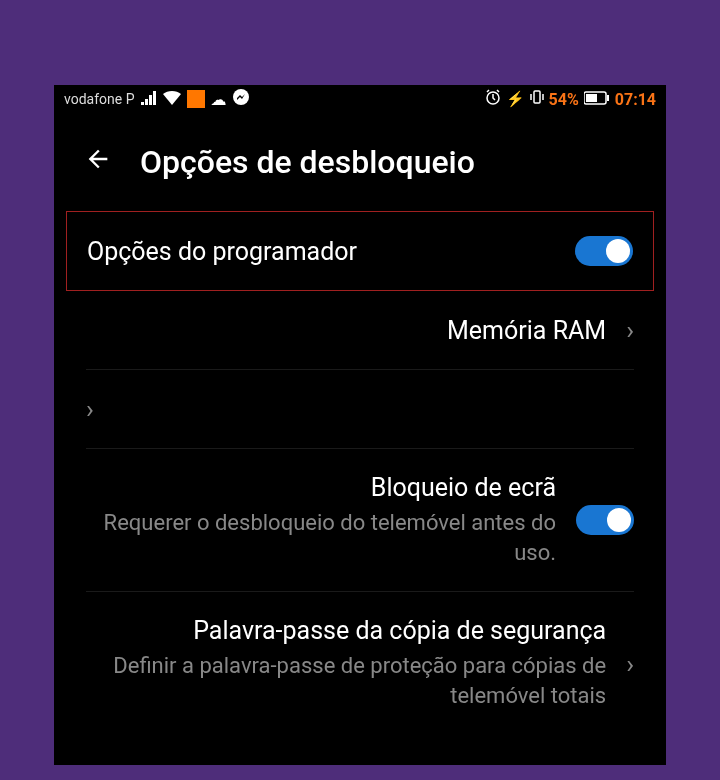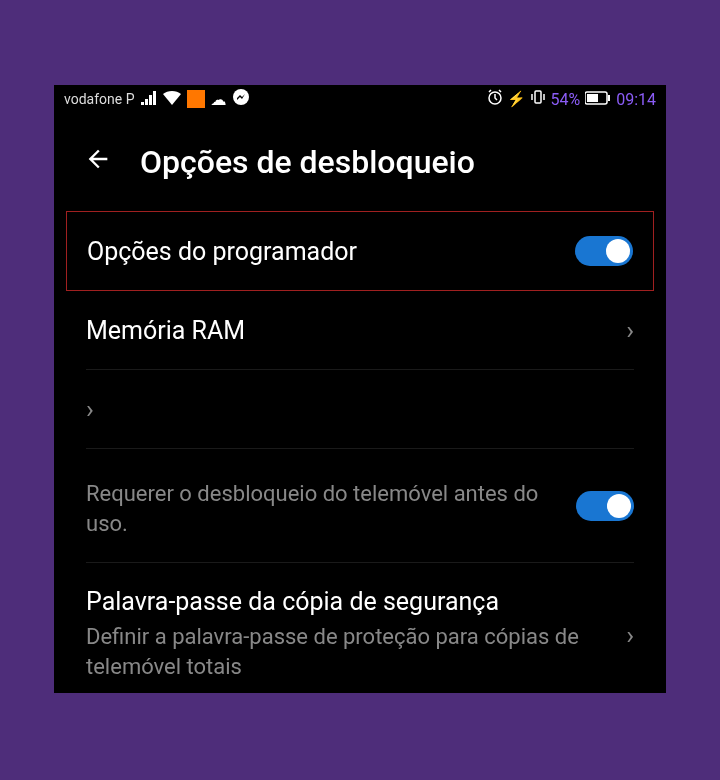--- a/index.html
+++ b/index.html
@@ -12,21 +12,21 @@
       width: 720px;
       height: 780px;
       font-family: -apple-system, BlinkMacSystemFont, "Segoe UI", Roboto, sans-serif;
       display: flex;
       align-items: flex-start;
       justify-content: center;
       padding-top: 85px;
     }
     .phone {
       width: 612px;
-      height: 608px;
+      height: 680px;
       background: #000;
       overflow: hidden;
       position: relative;
     }
     .status-bar {
       height: 28px;
       display: flex;
       align-items: center;
       justify-content: space-between;
       padding: 0 10px;
@@ -97,20 +97,21 @@
       justify-content: space-between;
       padding: 24px 0;
       border-bottom: 1px solid #1a1a1a;
     }
     .settings-row:last-child {
       border-bottom: none;
     }
     .row-content {
       flex: 1;
       padding-right: 20px;
+      text-align: right;
     }
     .chevron {
       color: #888;
       font-size: 26px;
     }
     .toggle {
       width: 58px;
       height: 30px;
       background: #1976d2;
       border-radius: 15px;
@@ -122,21 +123,22 @@
       position: absolute;
       right: 3px;
       top: 3px;
       width: 24px;
       height: 24px;
       background: #fff;
       border-radius: 50%;
     }
     .status-text {
       font-size: 16px;
-      color: #8b5cf6;
+      color: #f97316;
+      font-weight: bold;
     }
   </style>
 </head>
 <body>
 
 <div class="phone">
   <div class="status-bar">
     <div class="status-left">
       <span class="carrier">vodafone P</span>
       <span>
@@ -173,21 +175,21 @@
           </svg>
       </span>
       <span class="status-text">54%</span>
       <span>
         <svg width="26" height="14" viewBox="0 0 26 14">
             <rect x="0" y="1" width="22" height="12" rx="2" fill="none" stroke="#fff" stroke-width="1.5"></rect>
             <rect x="2" y="3" width="11" height="8" fill="#fff"></rect>
             <rect x="23" y="4" width="2" height="6" fill="#fff"></rect>
           </svg>
       </span>
-      <span class="status-text">09:14</span>
+      <span class="status-text">07:14</span>
     </div>
   </div>
 
   <div class="header">
     <span class="back-arrow">
       <svg width="28" height="28" viewBox="0 0 24 24">
           <path d="M20 11H7.83l5.59-5.59L12 4l-8 8 8 8 1.41-1.41L7.83 13H20v-2z" fill="#fff"></path>
         </svg>
     </span>
     <span class="header-title">Opções de desbloqueio</span>
@@ -205,20 +207,21 @@
       </div>
       <span class="chevron">›</span>
     </div>
 
     <div class="settings-row">
       <span class="chevron">›</span>
     </div>
 
     <div class="settings-row">
       <div class="row-content">
+        <div class="row-title">Bloqueio de ecrã</div>
         <div class="row-subtitle">Requerer o desbloqueio do telemóvel antes do uso.</div>
       </div>
       <div class="toggle"></div>
     </div>
 
     <div class="settings-row">
       <div class="row-content">
         <div class="row-title">Palavra-passe da cópia de segurança</div>
         <div class="row-subtitle">Definir a palavra-passe de proteção para cópias de telemóvel totais</div>
       </div>

